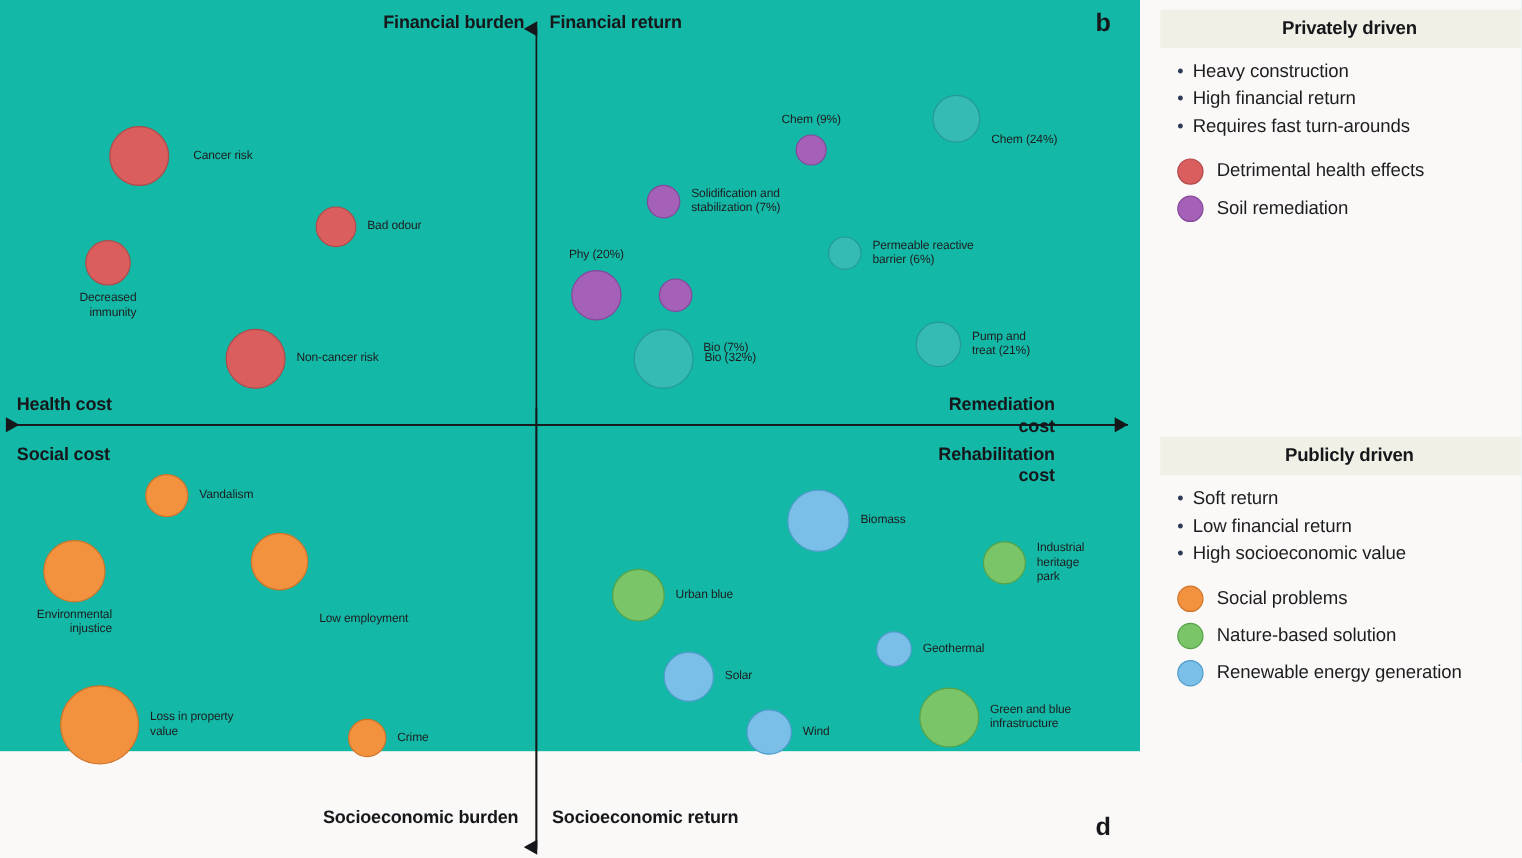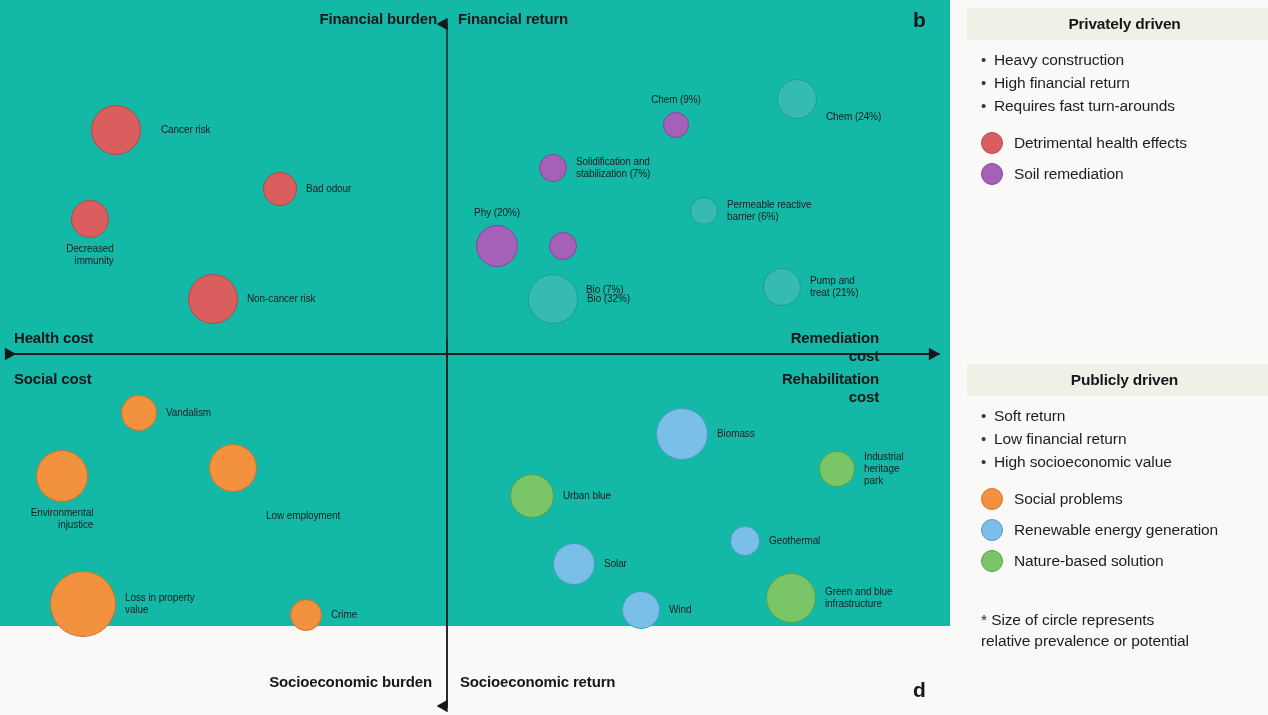--- a/index.html
+++ b/index.html
@@ -278,26 +278,24 @@
         <div class="bullet-row">
           <span class="bullet-dot">•</span>
           <span>High socioeconomic value</span>
         </div>
 
         <div class="swatch-row" style="margin-top:14px;">
           <span class="swatch" style="background:#f2923f; border:1.3px solid #d0742a;"></span>
           <span>Social problems</span>
         </div>
         <div class="swatch-row">
+          <span class="swatch" style="background:#79c568; border:1.3px solid #56a348;"></span>
+          <span>Nature-based solution</span>
+        </div>
+        <div class="swatch-row">
           <span class="swatch" style="background:#79bfe8; border:1.3px solid #4e9ccb;"></span>
           <span>Renewable energy generation</span>
         </div>
-        <div class="swatch-row">
-          <span class="swatch" style="background:#79c568; border:1.3px solid #56a348;"></span>
-          <span>Nature-based solution</span>
-        </div>
       </div>
     </div>
 
-    <div class="legend-note" style="top:610px;">* Size of circle represents
-relative prevalence or potential</div>
   </div>
 </div>
 
 </body></html>

